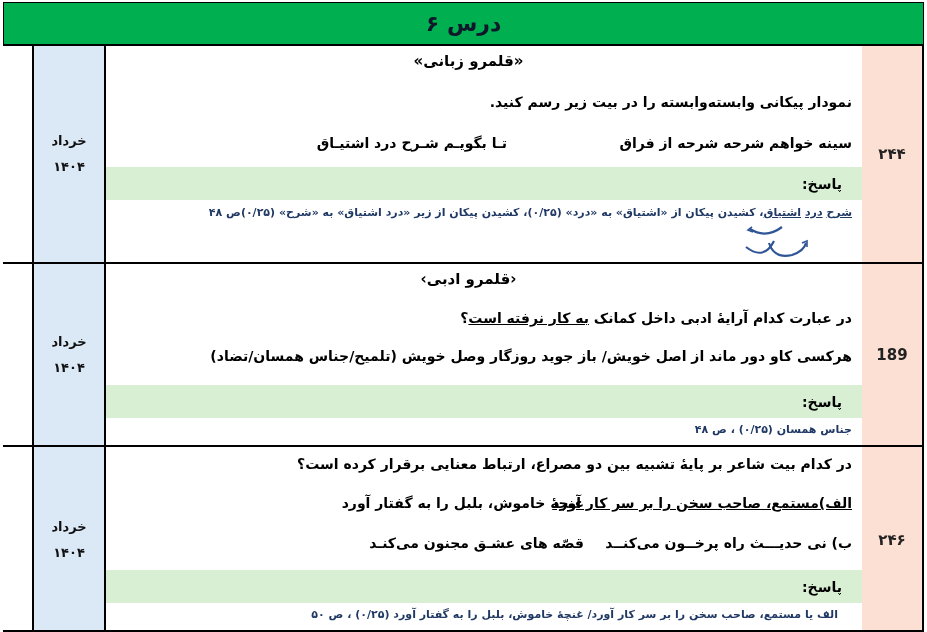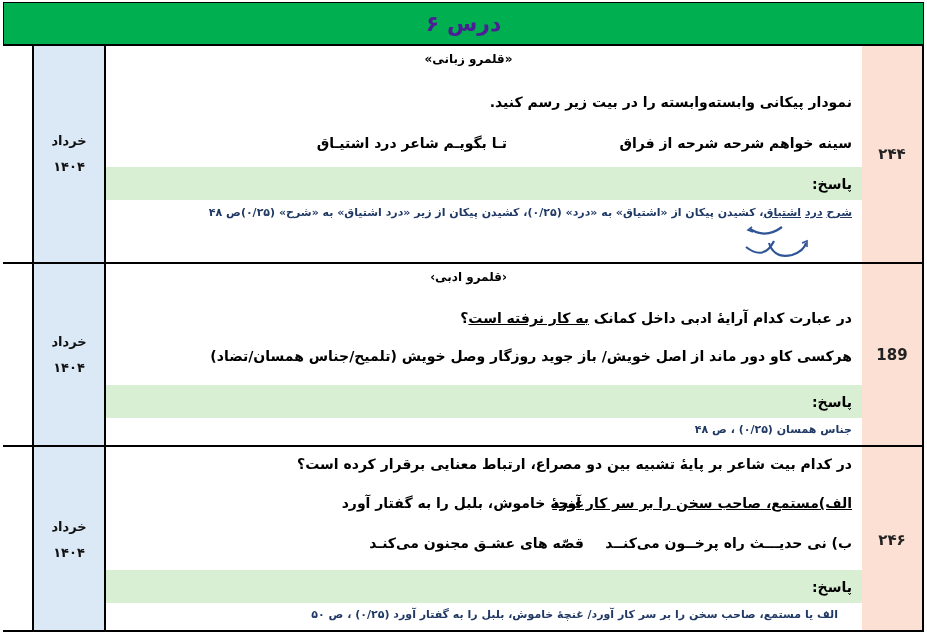--- a/index.html
+++ b/index.html
@@ -1,55 +1,55 @@
 <!DOCTYPE html>
 <html><head>
 <meta charset="utf-8">
 <style>
   html, body { margin:0; padding:0; background:#ffffff; }
   body { width:927px; height:632px; overflow:hidden; position:relative;
          font-family:"DejaVu Sans", sans-serif; direction:rtl; }
   .page { position:absolute; left:3px; top:0; width:921px; height:632px; }
   .title-bar { position:absolute; left:0; top:2px; width:919px; height:41px;
                background:#00b050; border:1px solid #000;
-               color:#4c1d95; font-weight:bold; font-size:22px;
+               color:#0f172a; font-weight:bold; font-size:22px;
                display:flex; align-items:center; justify-content:center; }
   .row { position:absolute; left:0; width:921px; border-top:2px solid #000; }
   .cell-date { position:absolute; left:0; top:0; bottom:0; width:70px;
                background:#dbe8f6; border-left:2px solid #000; border-right:2px solid #000;
                display:flex; flex-direction:column; align-items:center; justify-content:center;
                font-size:13px; font-weight:bold; color:#111; line-height:26px;margin-left:29px; }
   .cell-num { position:absolute; right:0; top:0; bottom:0; width:60px;
               background:#fbe0d3; border-left:4px solid #0f172a; border-right:2px solid #000;
               display:flex; align-items:center; justify-content:center;
               font-size:15px; font-weight:bold; color:#222; }
   .cell-body { position:absolute; left:72px; right:62px; top:0; bottom:0; background:#fff; }
   .line { position:absolute; right:10px; font-weight:bold; font-size:14px; color:#000; white-space:nowrap; }
-  .center-line { position:absolute; left:0; right:0; text-align:center; font-weight:bold; font-size:12px; color:#000; }
+  .center-line { position:absolute; left:0; right:0; text-align:center; font-weight:bold; font-size:15px; color:#000; }
   .answer-band { position:absolute; left:5px; right:0; height:33px; background:#d9efd3;
-                 display:flex; align-items:center; justify-content:flex-start; padding-right:10px;
+                 display:flex; align-items:center; justify-content:flex-start; padding-right:20px;
                  font-weight:bold; font-size:14px; color:#000; box-sizing:border-box; }
   .answer-text { position:absolute; right:10px; font-weight:bold; font-size:11px; color:#1f3864; white-space:nowrap; }
   .ul { text-decoration:underline; }
   .bottom-border { position:absolute; left:0; width:921px; top:630px; border-top:2px solid #000; }
 </style>
 </head>
 <body>
 
 <div class="page">
 
   <div class="title-bar">درس ۶</div>
 
   <div class="row" style="top:44px; height:216px;">
     <div class="cell-num">۲۴۴</div>
     <div class="cell-body">
       <div class="center-line" style="top:6px;">«قلمرو زبانی»</div>
       <div class="line" style="top:48px;">نمودار پیکانی وابسته‌وابسته را در بیت زیر رسم کنید.</div>
       <div class="line" style="top:89px; right:10px;">سینه خواهم شرحه شرحه از فراق</div>
-      <div class="line" style="top:89px; right:355px;">تـا بگویـم شاعر درد اشتیـاق</div>
+      <div class="line" style="top:89px; right:355px;">تـا بگویـم شـرح درد اشتیـاق</div>
       <div class="answer-band" style="top:121px;">
         <span>پاسخ:</span>
       </div>
       <div class="answer-text" style="top:160px;">
         <span class="ul">شرح</span>
         <span class="ul">درد</span>
         <span class="ul">اشتیاق</span><span>، کشیدن پیکان از «اشتیاق» به «درد» (۰/۲۵)، کشیدن پیکان از زیر «درد اشتیاق» به «شرح» (۰/۲۵)ص ۴۸</span>
       </div>
       <svg style="position:absolute; right:48px; top:175px;" width="70" height="42" viewBox="0 0 70 42">
         <path d="M 38 6 Q 22 18 6 8" fill="none" stroke="#2f5597" stroke-width="2.2"></path>

